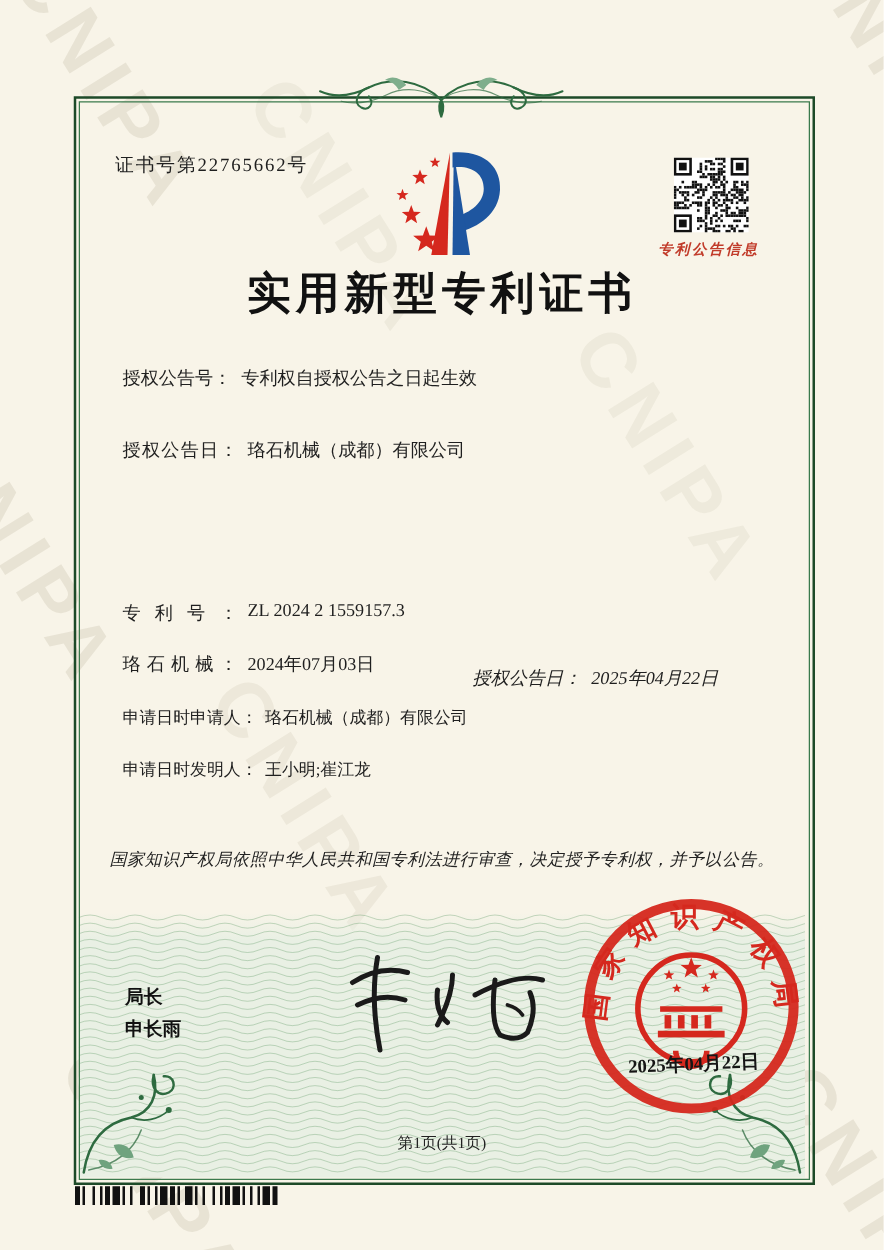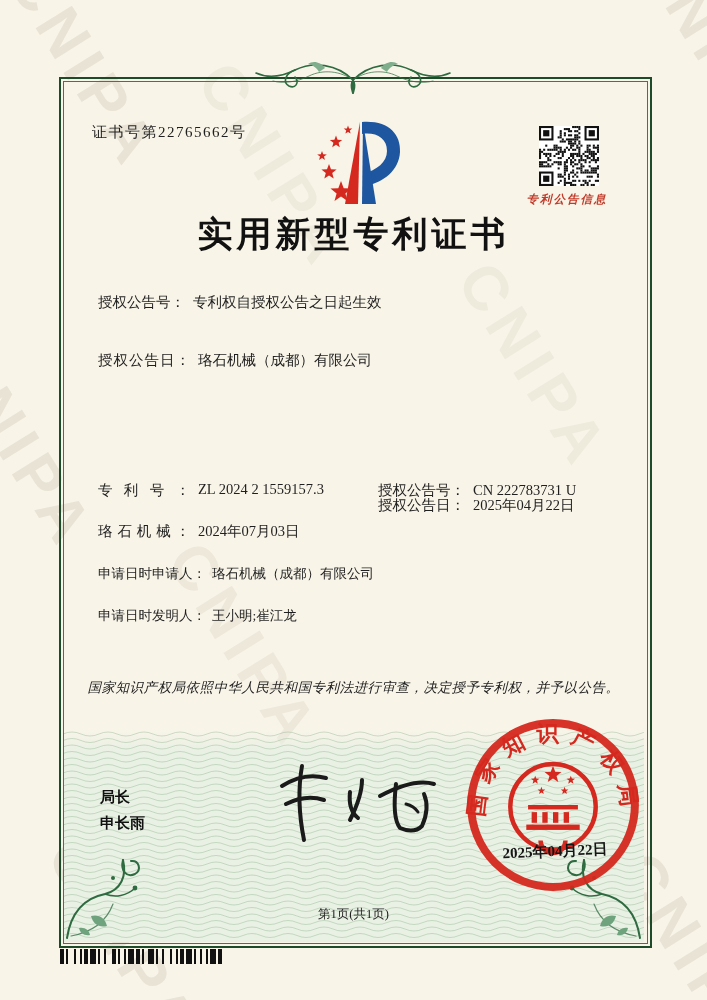--- a/index.html
+++ b/index.html
@@ -467,28 +467,25 @@
 
     <div class="row" style="top:351px;">
       <span class="jlbl">授权公告日：</span><span class="val">珞石机械（成都）有限公司</span>
     </div>
 
 
 
     <div class="row" style="top:481px;">
       <span class="jlbl">专利号：</span><span class="val">ZL 2024 2 1559157.3</span>
     </div>
-    <div class="rcol" style="top:481px;">
-      <span>授权公告号：</span><span class="val">CN 222783731 U</span>
-    </div>
 
     <div class="row" style="top:522px;">
       <span class="jlbl">珞石机械：</span><span class="val">2024年07月03日</span>
     </div>
-    <div class="rcol" style="top:496px;">
+    <div class="rcol" style="top:533px;font-style:italic;">
       <span>授权公告日：</span><span class="val">2025年04月22日</span>
     </div>
 
     <div class="row small-row" style="top:565px;">
       <span>申请日时申请人：</span><span class="val" style="margin-left:6px;">珞石机械（成都）有限公司</span>
     </div>
 
     <div class="row small-row" style="top:607px;">
       <span>申请日时发明人：</span><span class="val" style="margin-left:6px;">王小明;崔江龙</span>
     </div>

